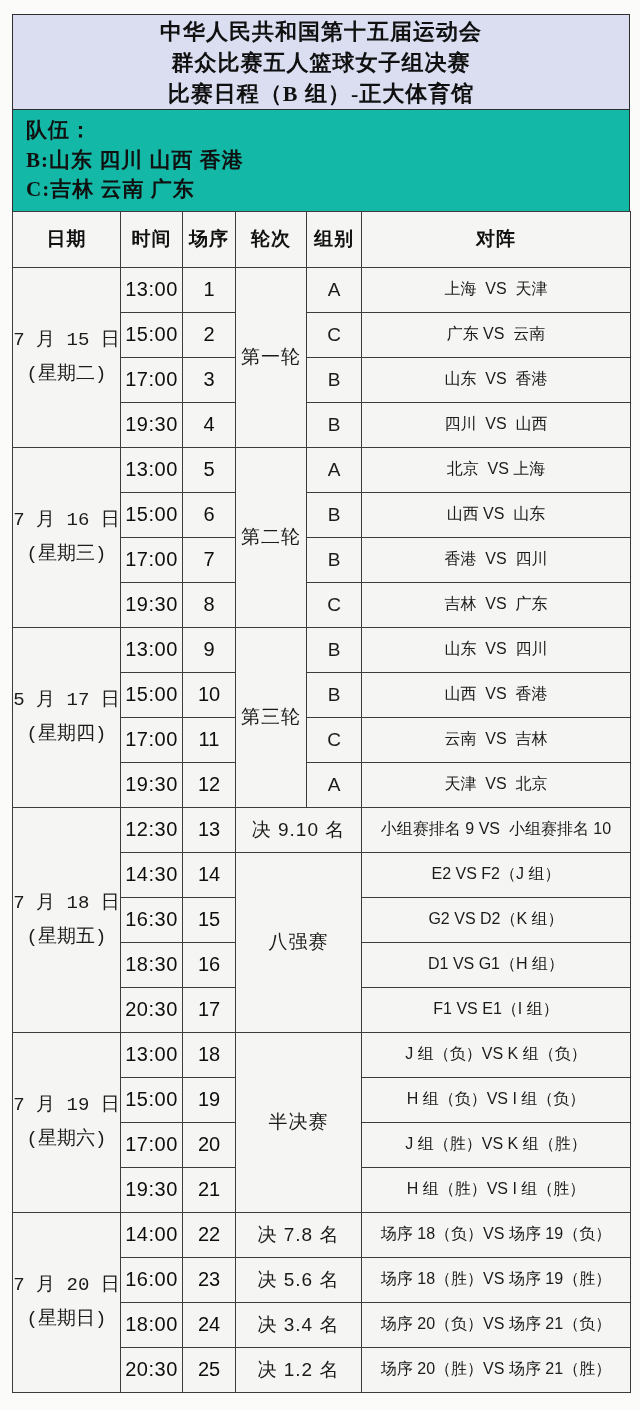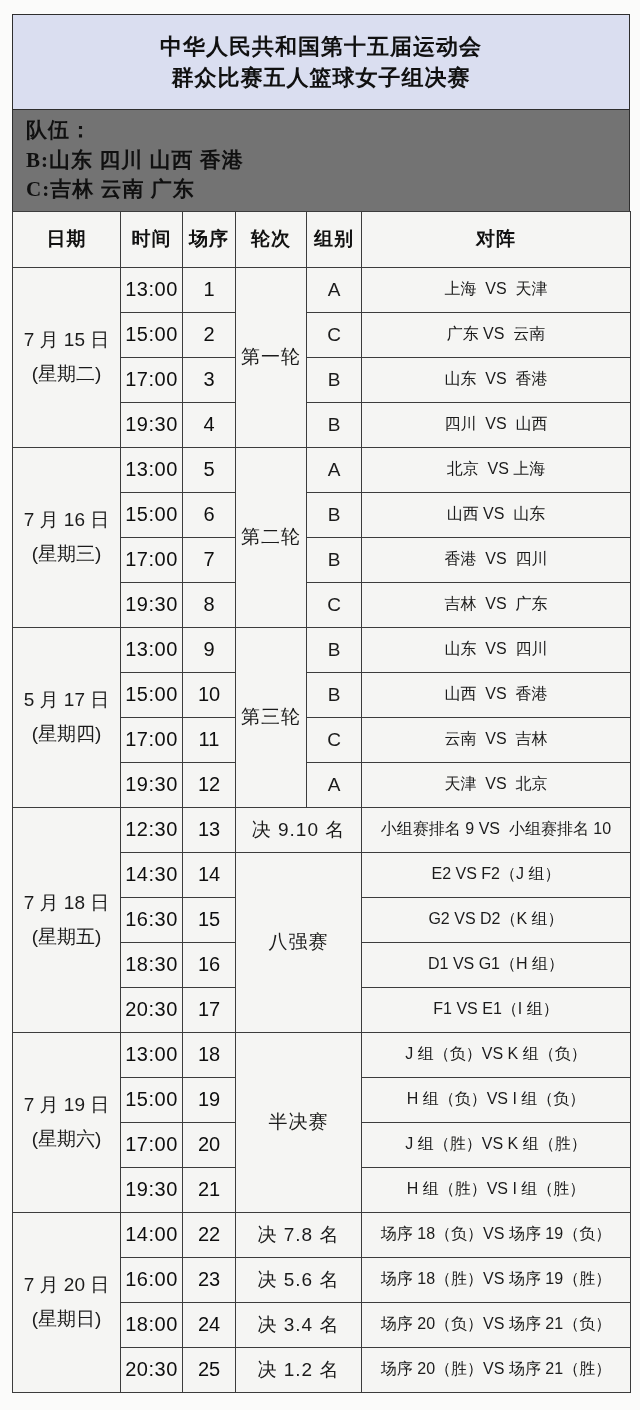--- a/index.html
+++ b/index.html
@@ -19,21 +19,21 @@
     display:flex;flex-direction:column;justify-content:center;align-items:center;
     text-align:left;
   }
   .title-line{
     font-family:"Liberation Serif","DejaVu Serif",serif;
     font-weight:bold;font-size:22px;line-height:31px;color:#101010;
     letter-spacing:1px;
   }
 
   .teams-box{
-    background:#737373;
+    background:#14b8a6;
     border:1px solid #2e2e2e;border-top:none;
     padding:6px 10px 6px 13px;
   }
   .teams-line{
     font-family:"Liberation Serif","DejaVu Serif",serif;
     font-weight:bold;font-size:21px;line-height:29.5px;color:#101010;
     letter-spacing:1px;white-space:pre;
   }
 
   table.schedule{
@@ -45,35 +45,36 @@
     text-align:center;vertical-align:middle;
     padding:0;overflow:hidden;
   }
   table.schedule th{
     height:55px;
     font-family:"Liberation Serif","DejaVu Serif",serif;
     font-weight:bold;font-size:19px;color:#111;
     letter-spacing:1px;
   }
   table.schedule td{height:44px;}
-  .c-date{font-size:19px;line-height:34px;color:#1b1b1b;}
+  .c-date{font-size:19px;line-height:34px;color:#1b1b1b;font-family:Liberation Mono, monospace;}
   .c-time{font-size:20px;color:#0e0e0e;letter-spacing:0.5px;}
   .c-no{font-size:20px;color:#0e0e0e;}
   .c-round{font-size:19px;color:#1b1b1b;letter-spacing:1px;}
   .c-group{font-size:19px;color:#1b1b1b;}
   .c-match{font-size:16px;color:#1b1b1b;white-space:pre;}
 </style>
 </head>
 <body>
 
 <div class="sheet">
 
   <div class="title-box">
     <div class="title-line">中华人民共和国第十五届运动会</div>
     <div class="title-line">群众比赛五人篮球女子组决赛</div>
+    <div class="title-line">比赛日程（B 组）-正大体育馆</div>
   </div>
 
   <div class="teams-box">
     <div class="teams-line">队伍：</div>
     <div class="teams-line">B:山东 四川 山西 香港</div>
     <div class="teams-line">C:吉林 云南 广东</div>
   </div>
 
   <table class="schedule">
     <colgroup>

